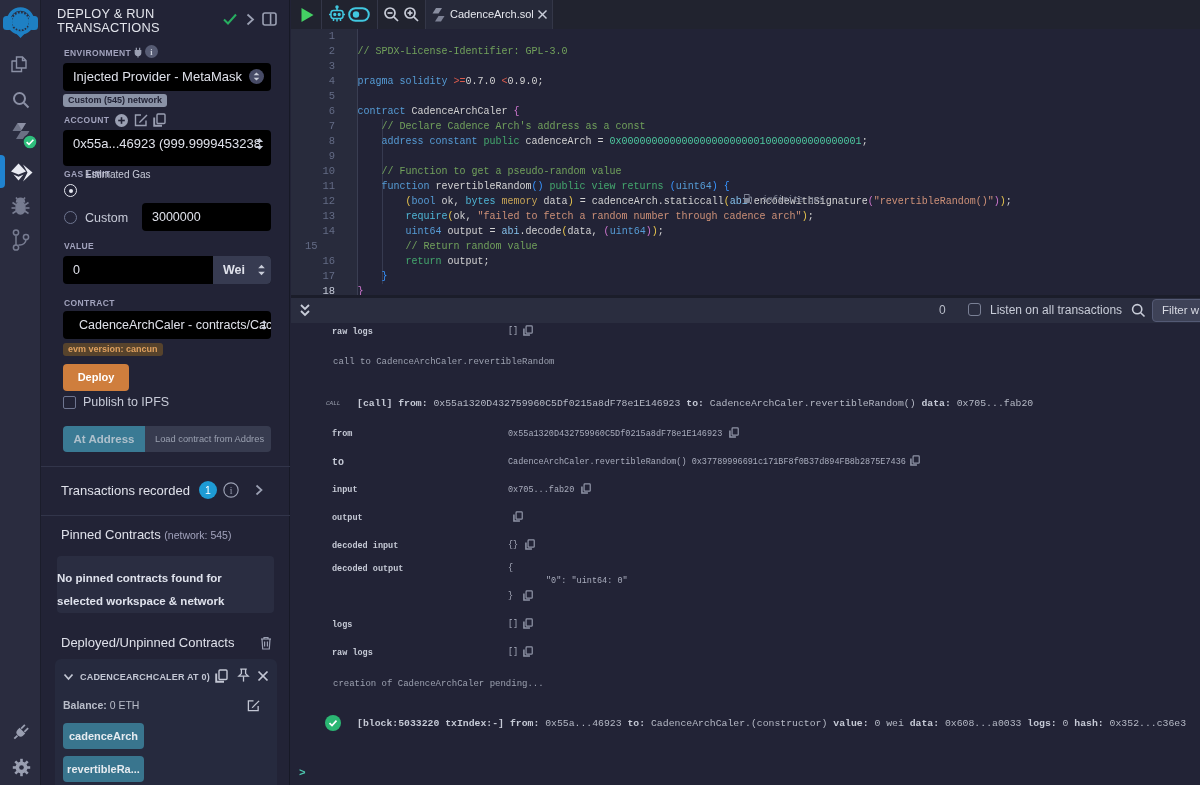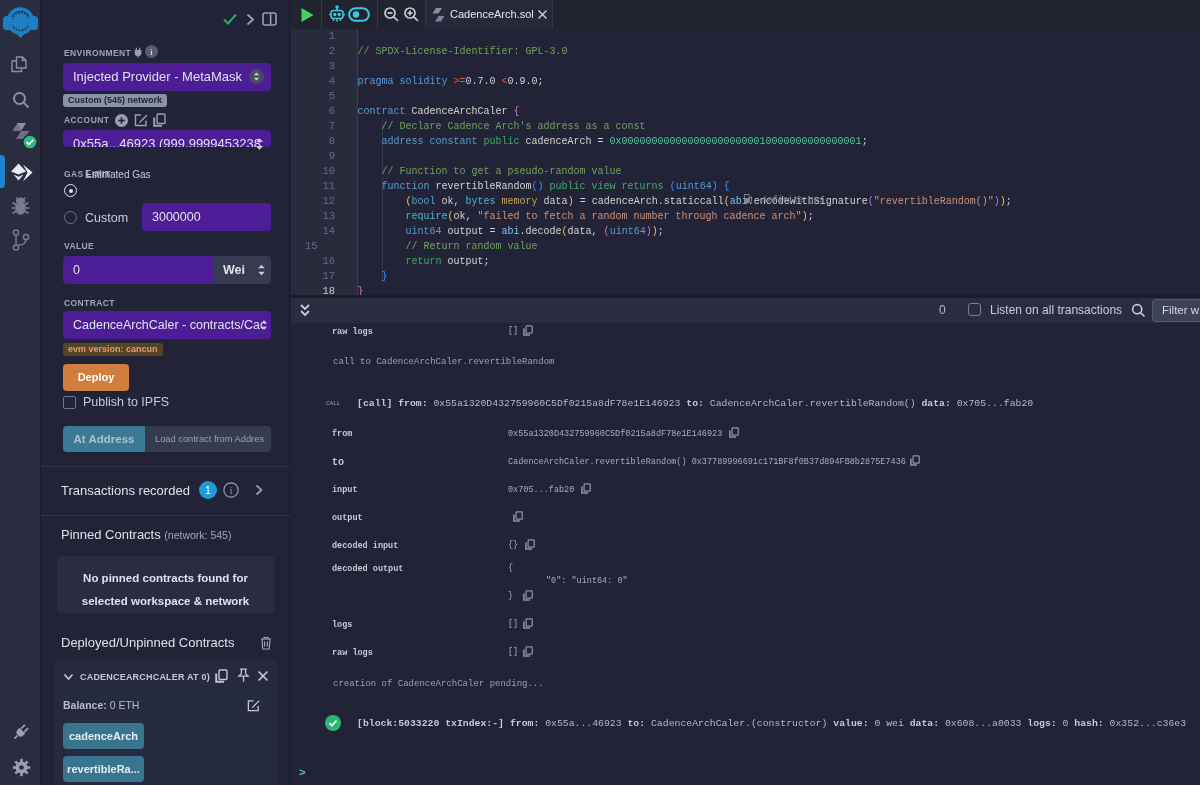--- a/index.html
+++ b/index.html
@@ -7,21 +7,21 @@
   .abs { position:absolute; }
   #iconbar { position:absolute; left:0; top:0; width:41px; height:785px; background:#2a2c3f; border-right:1px solid #1b1d2b; }
   #panel { position:absolute; left:41px; top:0; width:249px; height:785px; background:#222336; border-right:1px solid #171926; }
   #editor { position:absolute; left:291px; top:0; width:909px; height:295px; background:#222336; }
   #tabbar { position:absolute; left:0; top:0; width:909px; height:29px; background:#21232f; }
   #gutter { position:absolute; left:0; top:29px; width:67px; height:266px; background:#282b3c; border-right:1px solid #3a3e52; }
   #terminal { position:absolute; left:291px; top:295px; width:909px; height:490px; background:#222336; }
   #termbar { position:absolute; left:0; top:3px; width:909px; height:25px; background:#2a2d3f; }
   .mono { font-family:"Liberation Mono",monospace; }
   .lbl { color:#a2a3bd; font-size:8.5px; font-weight:bold; letter-spacing:0.4px; }
-  .inp { background:#4c1d95; border-radius:4px; color:#dfe1ea; }
+  .inp { background:#000000; border-radius:4px; color:#dfe1ea; }
   
   .kb{color:#569cd6}.kg{color:#44a86e}.cy{color:#4fb6d6}.ab{color:#85c1ea}
   .mint{color:#4ec9a0}.cm{color:#72a25c}.st{color:#ce9178}.gold{color:#e9c64e}
   .orc{color:#ce76ce}.blu{color:#3794ff}.wh{color:#d4d4d4}.op{color:#da5b4d}
   .my{color:#c8a557}
   .cl { position:absolute; left:66.5px; white-space:pre; font-family:Liberation Mono, monospace; font-size:10px; line-height:15px; color:#d4d4d4; }
   .tl { position:absolute; white-space:pre; color:#a9adbd; }
   .tlab { color:#c6cad6; font-weight:bold; }
   svg { display:block; }
 </style>
@@ -109,20 +109,21 @@
         <line x1="3.3" y1="3.3" x2="5.6" y2="5.6"></line>
           <line x1="13.4" y1="13.4" x2="15.7" y2="15.7"></line>
         <line x1="3.3" y1="15.7" x2="5.6" y2="13.4"></line>
           <line x1="13.4" y1="5.6" x2="15.7" y2="3.3"></line>
       </g>
       <circle cx="9.5" cy="9.5" r="2.3" fill="#2a2c3f"></circle>
     </g>
   </svg>
 </div>
 <div id="panel">
+  <div class="abs" style="left:16px;top:7px;width:170px;font-size:12.8px;line-height:13.5px;color:#e3e5ec;letter-spacing:0.2px">DEPLOY &amp; RUN TRANSACTIONS</div>
   <svg class="abs" style="left:181px;top:12px" width="16" height="14" viewBox="0 0 16 14" fill="none" stroke="#27ae60" stroke-width="2">
       <path d="M2 7.5 L6 11.5 L14 2.5"></path>
     </svg>
   <svg class="abs" style="left:205px;top:13px" width="9" height="13" viewBox="0 0 9 13" fill="none" stroke="#9ba0b3" stroke-width="1.8">
       <path d="M1.5 1.5 L7 6.5 L1.5 11.5"></path>
     </svg>
   <svg class="abs" style="left:221px;top:12px" width="15" height="14" viewBox="0 0 15 14" fill="none" stroke="#9ba0b3" stroke-width="1.6">
       <rect x="1" y="1" width="13" height="12" rx="2"></rect>
       <line x1="8.6" y1="1.5" x2="8.6" y2="12.5"></line>
     </svg>
@@ -155,21 +156,21 @@
       <line x1="3.2" y1="6.5" x2="9.8" y2="6.5" stroke="#222336" stroke-width="1.6"></line>
     </svg>
   <svg class="abs" style="left:93px;top:113px" width="14" height="14" viewBox="0 0 14 14" fill="none" stroke="#9ba0b3" stroke-width="1.4">
       <path d="M12 7.5 V12.5 H1.5 V2 H7"></path>
       <path d="M5.5 8.5 L12.5 1.5 L13.5 2.5 L6.5 9.5 L5 10 Z" fill="#9ba0b3" stroke="none"></path>
     </svg>
   <svg class="abs" style="left:112px;top:113px" width="13" height="14" viewBox="0 0 13 14" fill="none" stroke="#9ba0b3" stroke-width="1.4">
       <rect x="4" y="1" width="8" height="9.5" rx="1"></rect>
       <path d="M9 12.8 H1.2 V4.5" stroke-width="1.9"></path>
     </svg>
-  <div class="abs inp" style="left:22px;top:130px;width:208px;height:17px;font-size:13px;line-height:28px;padding-left:10px;padding-right:17px;white-space:nowrap;overflow:hidden">0x55a...46923 (999.9999453238</div>
+  <div class="abs inp" style="left:22px;top:130px;width:208px;height:36px;font-size:13px;line-height:28px;padding-left:10px;padding-right:17px;white-space:nowrap;overflow:hidden">0x55a...46923 (999.9999453238</div>
   <svg class="abs" style="left:213px;top:136px" width="11" height="16" viewBox="0 0 11 16">
       <path d="M1.8 6 L5.5 2.2 L9.2 6 Z" fill="#c9cdd9"></path>
       <path d="M1.8 10 L5.5 13.8 L9.2 10 Z" fill="#c9cdd9"></path>
     </svg>
 
   <div class="abs lbl" style="left:23px;top:169px">GAS LIMIT</div>
   <div class="abs" style="left:23px;top:184px;width:13px;height:13px;border:1.6px solid #e4e6ee;border-radius:50%"></div>
   <div class="abs" style="left:27.5px;top:188.5px;width:4px;height:4px;background:#e4e6ee;border-radius:50%"></div>
   <div class="abs" style="left:44px;top:169px;font-size:10px;color:#c8cbd8">Estimated Gas</div>
   <div class="abs" style="left:23px;top:211px;width:13px;height:13px;border:1.6px solid #6e7590;border-radius:50%"></div>
@@ -180,21 +181,21 @@
   <div class="abs inp" style="left:22px;top:256px;width:208px;height:28px"></div>
   <div class="abs" style="left:32px;top:256px;font-size:12.5px;line-height:28px;color:#dfe1ea">0</div>
   <div class="abs" style="left:172px;top:256px;width:58px;height:28px;background:#373b51;border-radius:0 4px 4px 0"></div>
   <div class="abs" style="left:182px;top:256px;font-size:12.5px;font-weight:bold;line-height:28px;color:#dfe1ea">Wei</div>
   <svg class="abs" style="left:215px;top:262px" width="11" height="16" viewBox="0 0 11 16">
       <path d="M2.2 6.2 L5.5 2.8 L8.8 6.2 Z" fill="#c9cdd9"></path>
       <path d="M2.2 9.8 L5.5 13.2 L8.8 9.8 Z" fill="#c9cdd9"></path>
     </svg>
 
   <div class="abs lbl" style="left:23px;top:298px">CONTRACT</div>
-  <div class="abs inp" style="left:22px;top:311px;width:208px;height:28px;font-size:12.5px;line-height:28px;padding-left:10px;white-space:nowrap;overflow:hidden">CadenceArchCaler - contracts/Cac</div>
+  <div class="abs inp" style="left:22px;top:311px;width:208px;height:28px;font-size:12.5px;line-height:28px;padding-left:16px;white-space:nowrap;overflow:hidden">CadenceArchCaler - contracts/Cac</div>
   <svg class="abs" style="left:218px;top:317px" width="10" height="16" viewBox="0 0 11 16">
       <path d="M2.2 6.2 L5.5 2.8 L8.8 6.2 Z" fill="#c9cdd9"></path>
       <path d="M2.2 9.8 L5.5 13.2 L8.8 9.8 Z" fill="#c9cdd9"></path>
     </svg>
   <div class="abs" style="left:22px;top:343px;height:13px;background:#57432c;border-radius:3px;color:#dfa05e;font-size:9px;font-weight:bold;line-height:13px;padding:0 5px">evm version: cancun</div>
   <div class="abs" style="left:22px;top:364px;width:66px;height:27px;background:#cf7e3d;border-radius:4px;color:#fff;font-size:11px;font-weight:bold;text-align:center;line-height:27px">Deploy</div>
   <div class="abs" style="left:22px;top:396px;width:13px;height:13px;border:1.5px solid #6e7590;border-radius:2px"></div>
   <div class="abs" style="left:42px;top:395px;font-size:12.5px;color:#c8cbd8">Publish to IPFS</div>
   <div class="abs" style="left:22px;top:426px;width:82px;height:26px;background:#3a7a94;border-radius:4px 0 0 4px;color:#aec0cc;font-size:11.5px;font-weight:bold;text-align:center;line-height:26px">At Address</div>
   <div class="abs" style="left:104px;top:426px;width:126px;height:26px;background:#373b4f;border-radius:0 4px 4px 0;color:#9aa0b0;font-size:9.3px;line-height:26px;padding-left:10px;white-space:nowrap;overflow:hidden">Load contract from Addres</div>
@@ -206,21 +207,21 @@
       <circle cx="7.5" cy="7.5" r="6.7" stroke="#9ba0b3" stroke-width="1.1"></circle>
       <text x="7.5" y="11" text-anchor="middle" font-size="9" fill="#9ba0b3" font-family="Liberation Serif,serif">i</text>
     </svg>
   <svg class="abs" style="left:214px;top:484px" width="8" height="12" viewBox="0 0 8 12" fill="none" stroke="#9ba0b3" stroke-width="1.7">
       <path d="M1.5 1.5 L6.5 6 L1.5 10.5"></path>
     </svg>
   <div class="abs" style="left:0;top:515px;width:249px;height:1px;background:#32354a"></div>
 
   <div class="abs" style="left:20px;top:527px;font-size:13px;color:#dfe1ea">Pinned Contracts <span style="font-size:10.5px;color:#a2a3bd">(network: 545)</span></div>
   <div class="abs" style="left:16px;top:556px;width:217px;height:57px;background:#2a2d41;border-radius:4px"></div>
-  <div class="abs" style="left:16px;top:567px;width:217px;text-align:center;font-size:11.5px;font-weight:bold;color:#dfe2ec;line-height:23px">No pinned contracts found for<br>selected workspace &amp; network</div>
+  <div class="abs" style="left:16px;top:567px;width:217px;font-size:11.5px;font-weight:bold;color:#dfe2ec;line-height:23px">No pinned contracts found for<br>selected workspace &amp; network</div>
 
   <div class="abs" style="left:20px;top:635px;font-size:13px;color:#dfe1ea">Deployed/Unpinned Contracts</div>
   <svg class="abs" style="left:219px;top:636px" width="12" height="14" viewBox="0 0 12 14" fill="none" stroke="#9ba0b3" stroke-width="1.2">
       <path d="M1 3 h10"></path>
       <path d="M4 3 V1.5 h4 V3"></path>
       <path d="M2 3 l0.7 10 h6.6 L10 3"></path>
       <line x1="4.6" y1="5.5" x2="4.6" y2="10.5"></line>
       <line x1="7.4" y1="5.5" x2="7.4" y2="10.5"></line>
     </svg>
 

